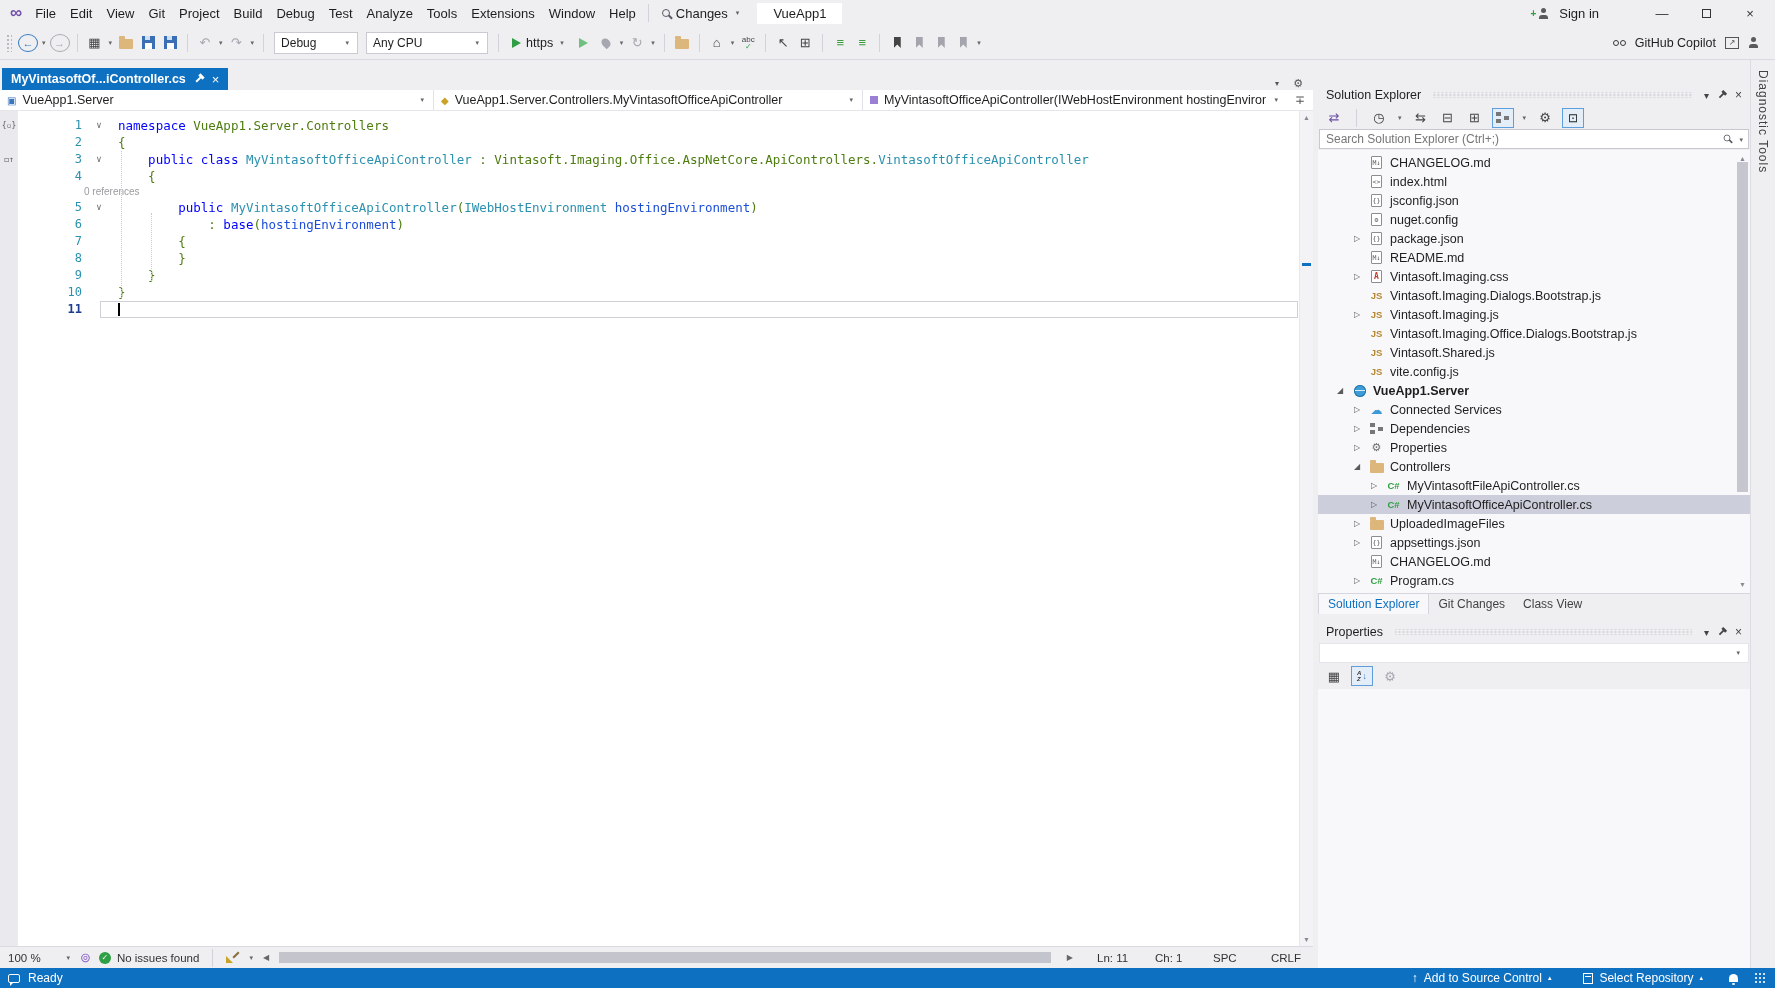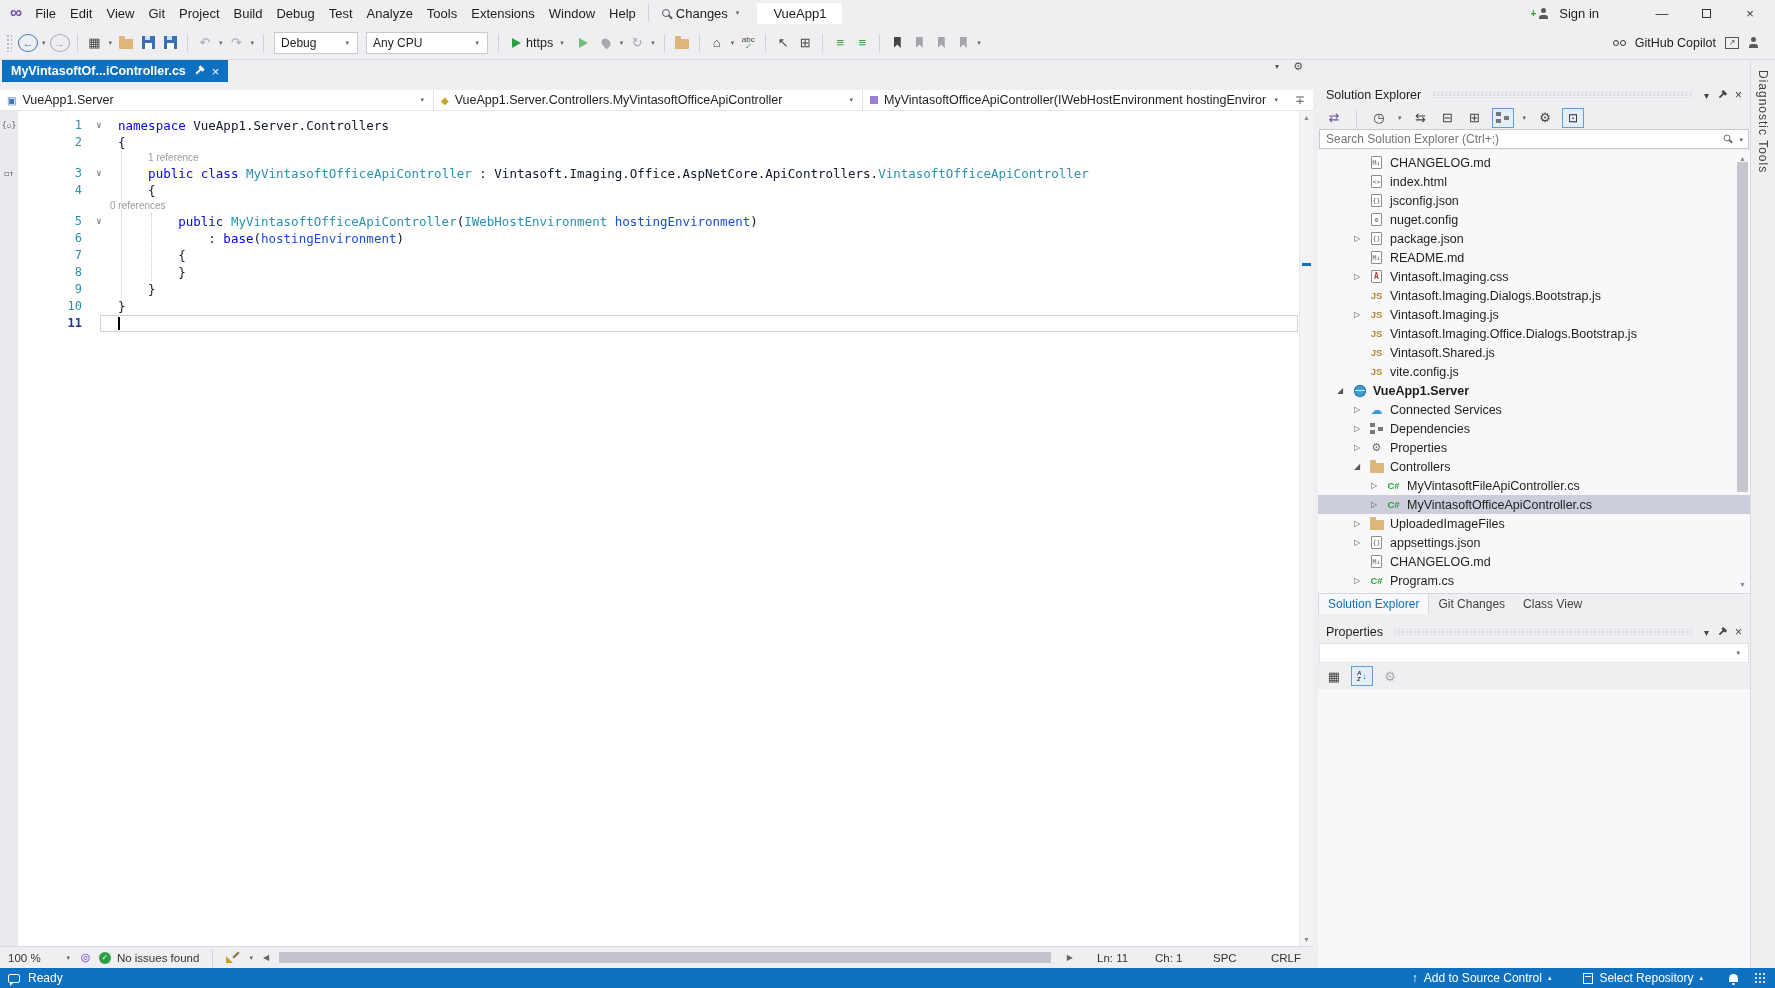--- a/index.html
+++ b/index.html
@@ -59,21 +59,21 @@
 
   
   .main{position:absolute;top:60px;left:0;width:1775px;height:908px;background:#EFEFF2}
   .editor-col{position:absolute;left:0;top:0;width:1313px;height:908px;display:flex;flex-direction:column}
   .vsplit{position:absolute;left:1313px;top:0;width:5px;height:908px;background:#EFEFF2}
   .right-col{position:absolute;left:1318px;top:16px;width:432px;height:908px}
   .vstrip{position:absolute;left:1750px;top:0;width:25px;height:908px;border-left:1px solid #DCDCE2;display:flex;justify-content:center;padding-top:10px}
   .vtext{writing-mode:vertical-rl;font-size:12px;color:#424242;letter-spacing:1px}
 
   
-  .tabstrip{height:30px;display:flex;align-items:flex-start;background:#EFEFF2}
+  .tabstrip{height:30px;display:flex;align-items:flex-end;background:#EFEFF2}
   .doc-tab{height:22px;background:#0E70C0;color:#fff;display:flex;align-items:center;padding:0 9px;gap:8px;font-size:12.5px;margin-left:2px;font-weight:bold}
   .pin{position:relative;width:10px;height:10px;display:inline-block;transform:rotate(45deg)}
   .pin::before{content:"";position:absolute;left:4px;top:2px;width:2px;height:7px;background:currentColor}
   .pin::after{content:"";position:absolute;left:2px;top:0;width:6px;height:2.5px;background:currentColor}
   .tab-close{font-size:13px;font-weight:normal}
   .tab-right{margin-left:auto;display:flex;gap:14px;align-items:center;padding-right:10px;color:#555;font-size:11px}
   .breadcrumb{height:21px;background:#fff;display:flex;align-items:center;border-bottom:1px solid #E6E6EA;font-size:12.5px}
   .bc{display:flex;align-items:center;height:100%;padding:0 7px;border-right:1px solid #E2E2E8;gap:6px;overflow:hidden;flex:none}
   .bc.grow{flex:1;border-right:none}
   .bc-label{flex:1;overflow:hidden;white-space:nowrap}
@@ -84,21 +84,21 @@
   .split-ic{width:26px;text-align:center;color:#555;font-size:12px;flex:none}
 
   .codewrap{flex:1;background:#fff;position:relative;overflow:hidden;padding-top:6px}
   .codewrap::before{content:"";position:absolute;left:0;top:0;bottom:0;width:18px;background:#E9E9EE}
   .code-row{display:flex;height:17px;line-height:17px;font-family:"DejaVu Sans Mono",monospace;font-size:12.5px;white-space:pre;position:relative}
   .glyphcol{width:18px;flex:none;display:flex;align-items:center;justify-content:center;font-size:8px;color:#5A5A5A;position:relative;z-index:1}
   .numcol{width:68px;flex:none;text-align:right;padding-right:4px;color:#2B91AF;font-size:12px}
   .numcol.curnum{color:#1B3C8F;font-weight:bold}
   .foldcol{width:26px;flex:none;text-align:center;color:#6A6A72;font-size:9px}
   .codetext{padding-left:6px}
-  .tk-k{color:#0000FF}.tk-ty{color:#2B91AF}.tk-pr{color:#1d4ed8}.tk-d{color:#0f172a}
+  .tk-k{color:#0000FF}.tk-ty{color:#2B91AF}.tk-pr{color:#1d4ed8}.tk-d{color:#4d7c0f}
   .lens-row{height:14px;line-height:14px;font-size:10px;color:#9B9BA0;font-family:"Liberation Sans",sans-serif}
   .curbox{position:absolute;left:100px;right:15px;top:0;bottom:0;border:1px solid #D0D0D7;pointer-events:none}
   .caret{position:absolute;left:118px;top:2px;bottom:2px;width:1.5px;background:#000}
   .iguide{position:absolute;width:0;border-left:1px dotted #C9C9CF}
   .vscroll{position:absolute;right:0;top:0;bottom:0;width:14px;background:#F3F3F6;border-left:1px solid #E8E8EC}
   .sarrow{position:absolute;left:0;right:0;text-align:center;font-size:7px;color:#8A8A94}
   .sarrow.up{top:3px}.sarrow.dn{bottom:3px}
   .caret-marker{position:absolute;left:2px;right:2px;top:152px;height:3px;background:#0E70C0}
 
   .ebar{height:22px;background:#EFEFF2;border-top:1px solid #DADAE2;display:flex;align-items:center;font-size:11.5px;color:#333;padding:0 8px;gap:8px}
@@ -324,24 +324,23 @@
           <span class="bc-label">MyVintasoftOfficeApiController(IWebHostEnvironment hostingEnvironme</span>
           <span class="dd">▾</span>
         </div>
         <span class="split-ic">∓</span>
       </div>
 
       <div class="codewrap">
         <div>
             <div class="code-row"><span class="glyphcol">{▫}</span><span class="numcol">1</span><span class="foldcol">∨</span><span class="codetext"><span class="tk-k">namespace</span><span class="tk-d"> VueApp1.Server.Controllers</span></span></div>
             <div class="code-row"><span class="glyphcol"></span><span class="numcol">2</span><span class="foldcol"></span><span class="codetext"><span class="tk-d">{</span></span></div>
-            <div class="lens-row" style="padding-left: 148.08px;">1 reference</div>
             <div class="code-row"><span class="glyphcol">◻↑</span><span class="numcol">3</span><span class="foldcol">∨</span><span class="codetext"><span class="tk-d">    </span><span class="tk-k">public</span><span class="tk-d"> </span><span class="tk-k">class</span><span class="tk-d"> </span><span class="tk-ty">MyVintasoftOfficeApiController</span><span class="tk-d"> : Vintasoft.Imaging.Office.AspNetCore.ApiControllers.</span><span class="tk-ty">VintasoftOfficeApiController</span></span></div>
             <div class="code-row"><span class="glyphcol"></span><span class="numcol">4</span><span class="foldcol"></span><span class="codetext"><span class="tk-d">    {</span></span></div>
-            <div class="lens-row" style="padding-left: 110px;">0 references</div>
+            <div class="lens-row" style="padding-left: 84px;">0 references</div>
             <div class="code-row"><span class="glyphcol"></span><span class="numcol">5</span><span class="foldcol">∨</span><span class="codetext"><span class="tk-d">        </span><span class="tk-k">public</span><span class="tk-d"> </span><span class="tk-ty">MyVintasoftOfficeApiController</span><span class="tk-d">(</span><span class="tk-ty">IWebHostEnvironment</span><span class="tk-d"> </span><span class="tk-pr">hostingEnvironment</span><span class="tk-d">)</span></span></div>
             <div class="code-row"><span class="glyphcol"></span><span class="numcol">6</span><span class="foldcol"></span><span class="codetext"><span class="tk-d">            : </span><span class="tk-k">base</span><span class="tk-d">(</span><span class="tk-pr">hostingEnvironment</span><span class="tk-d">)</span></span></div>
             <div class="code-row"><span class="glyphcol"></span><span class="numcol">7</span><span class="foldcol"></span><span class="codetext"><span class="tk-d">        {</span></span></div>
             <div class="code-row"><span class="glyphcol"></span><span class="numcol">8</span><span class="foldcol"></span><span class="codetext"><span class="tk-d">        }</span></span></div>
             <div class="code-row"><span class="glyphcol"></span><span class="numcol">9</span><span class="foldcol"></span><span class="codetext"><span class="tk-d">    }</span></span></div>
             <div class="code-row"><span class="glyphcol"></span><span class="numcol">10</span><span class="foldcol"></span><span class="codetext"><span class="tk-d">}</span></span></div>
             <div class="code-row current"><span class="glyphcol"></span><span class="numcol curnum">11</span><span class="foldcol"></span><span class="codetext"></span><div class="curbox"></div><div class="caret"></div></div>
           </div>
         <div class="iguide" style="left:121px;top:40px;height:147px"></div>
         <div class="iguide" style="left:151px;top:102px;height:68px"></div>

